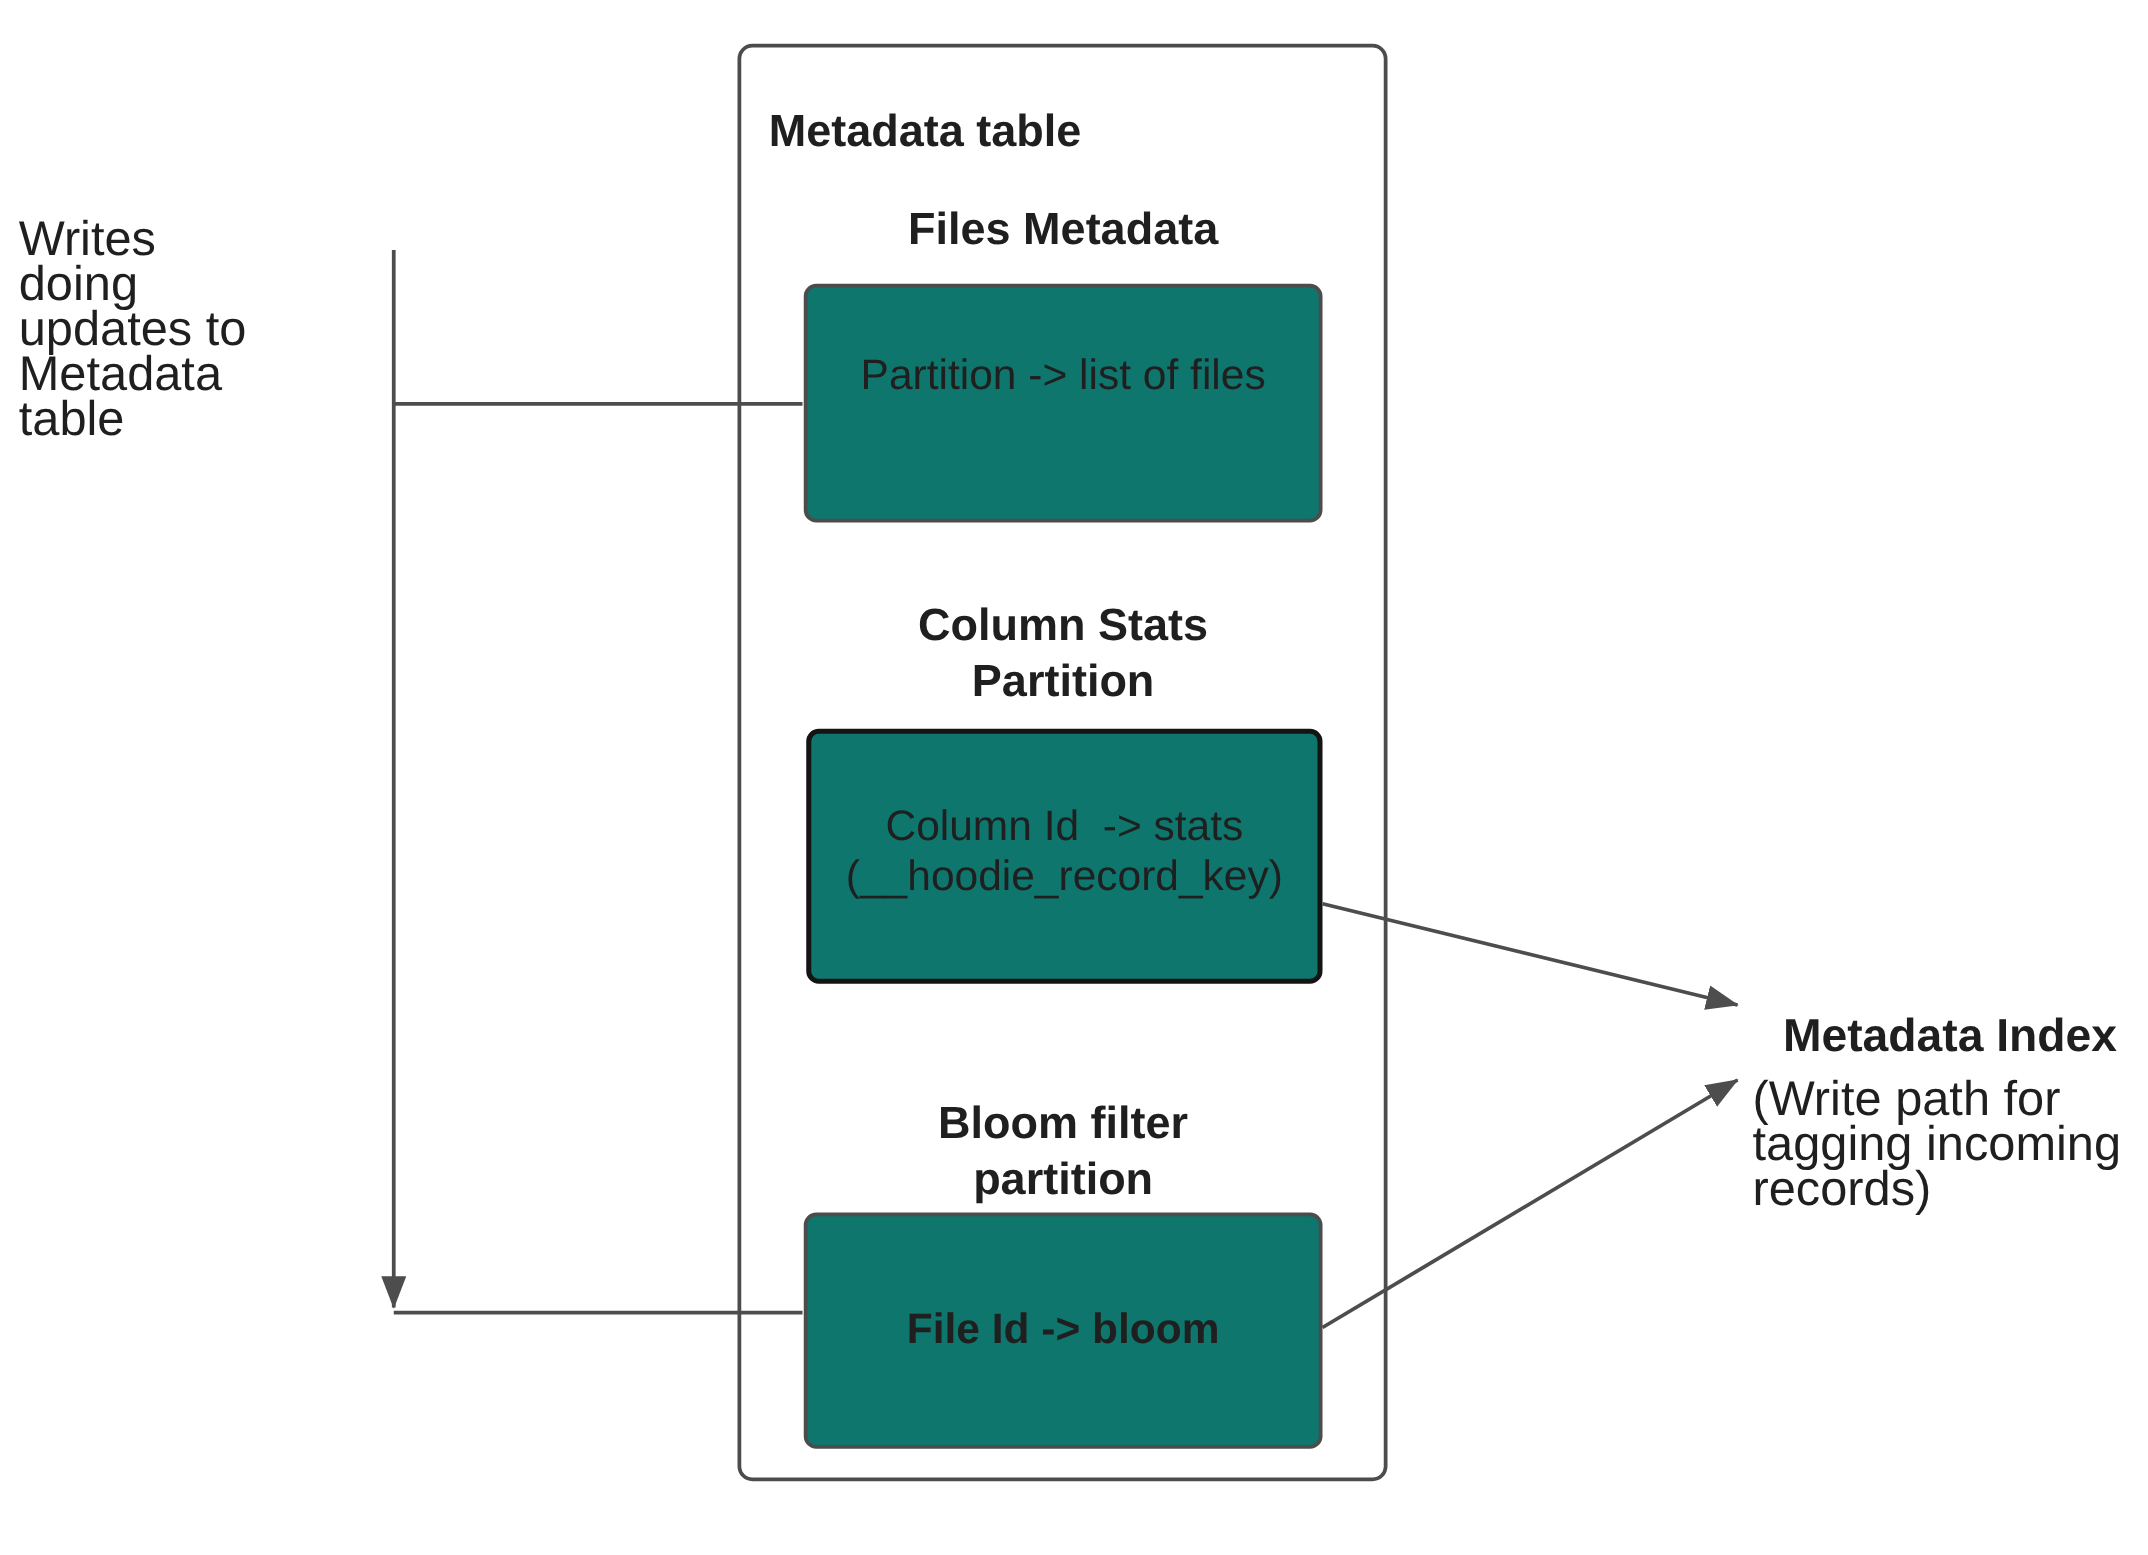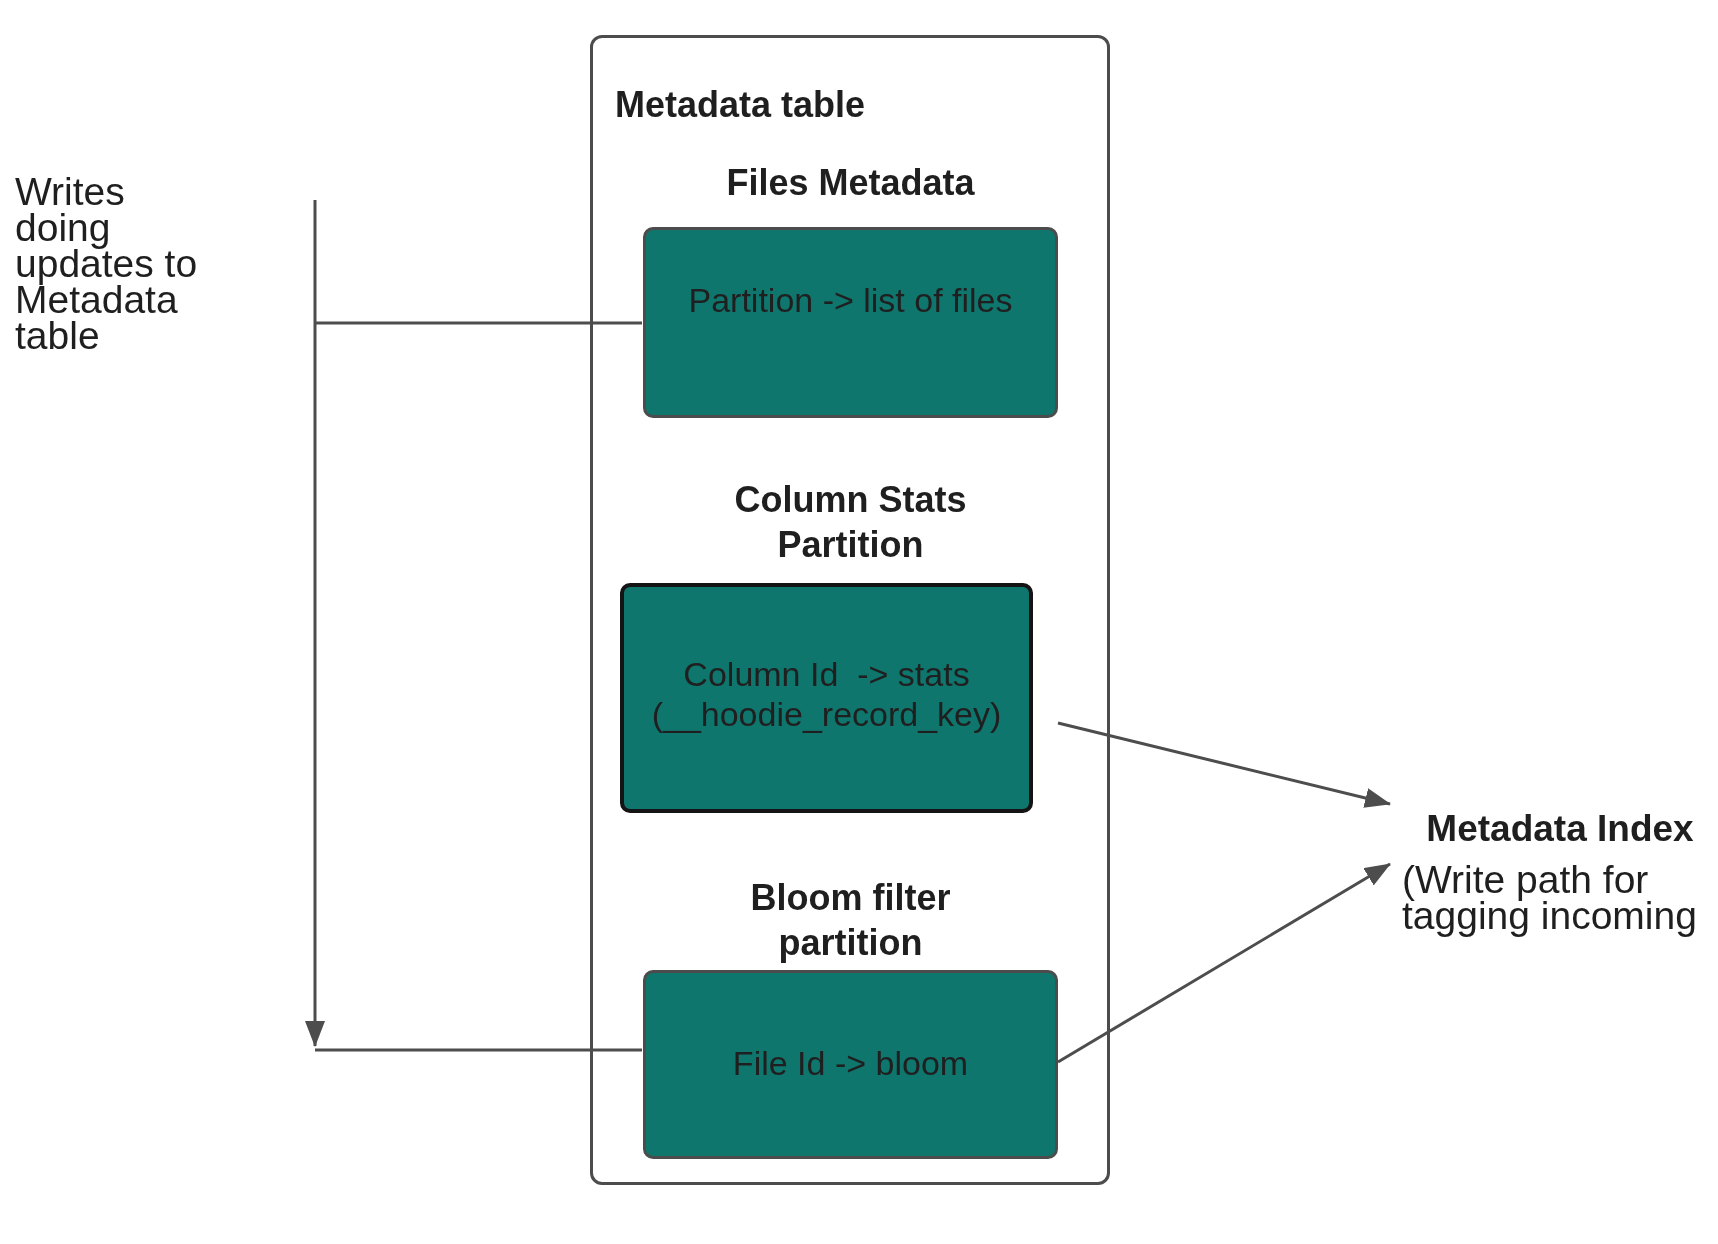--- a/index.html
+++ b/index.html
@@ -79,29 +79,30 @@
     text-align: center;
     z-index: 2;
   }
   .box-line { white-space: pre; }
   .box-files {
     left: 643px; top: 227px;
     width: 415px; height: 191px;
     padding-bottom: 46px;
   }
   .box-column {
-    left: 620px; top: 583px;
-    width: 413px; height: 230px;
+    left: 645px; top: 583px;
+    width: 413px; height: 204px;
     border: 4px solid var(--color-border-emphasis, #141414);
     padding-bottom: 8px;
   }
   .box-bloom {
     left: 643px; top: 970px;
     width: 415px; height: 189px;
     padding-bottom: 4px;
+    font-weight: bold;
   }
 
   
   .note {
     position: absolute;
     font-size: 39px;
     line-height: 36px;
     z-index: 2;
   }
   .left-note { left: 15px; top: 174px; width: 216px; }
@@ -165,15 +166,16 @@
     <div>partition</div>
   </div>
   <div class="part-box box-bloom">
     <div class="box-line">File Id -&gt; bloom</div>
   </div>
 
   <div class="index-title">Metadata Index</div>
   <div class="note index-note">
     <div>(Write path for</div>
     <div>tagging incoming</div>
+    <div>records)</div>
   </div>
 
 </div>
 
 </body></html>

